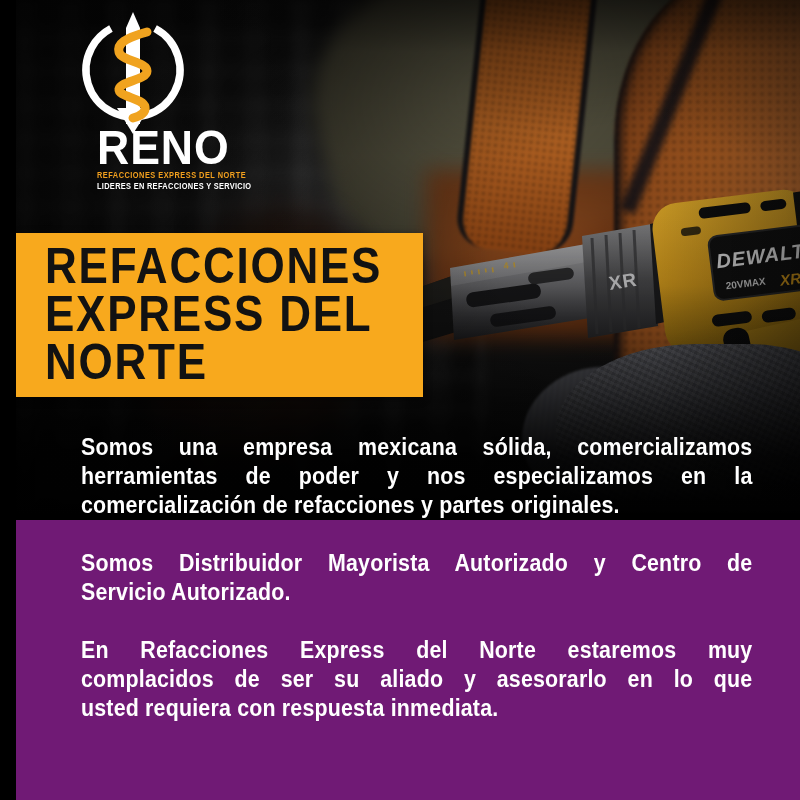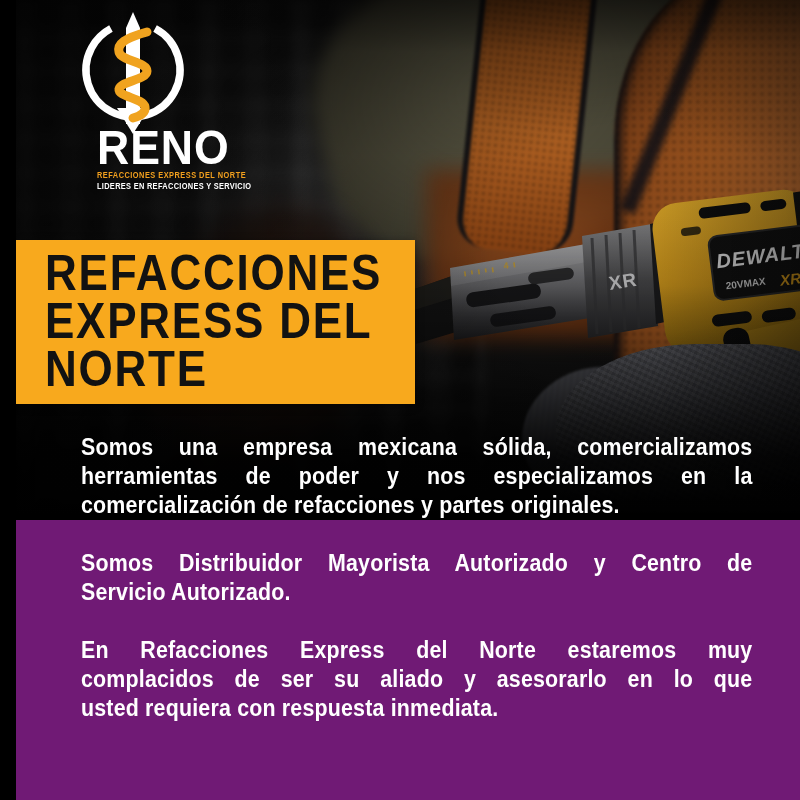--- a/index.html
+++ b/index.html
@@ -54,22 +54,22 @@
       linear-gradient(180deg,rgba(0,0,0,.62) 0%,rgba(0,0,0,.30) 10%,rgba(0,0,0,.16) 30%,rgba(0,0,0,.22) 55%,rgba(0,0,0,.55) 74%,rgba(0,0,0,.90) 88%,#000 99%);}
   
   .logo{position:absolute;left:35px;top:6px;width:170px;height:190px;}
   .logo-name{position:absolute;left:46px;top:120px;font-size:48px;font-weight:700;color:#fff;
     letter-spacing:1px;transform:scaleX(.93);transform-origin:0 0;line-height:44px;}
   .logo-tag1{position:absolute;left:46px;top:164px;font-size:9px;font-weight:700;color:#F2A01E;
     letter-spacing:.6px;transform:scaleX(.82);transform-origin:0 0;white-space:nowrap;}
   .logo-tag2{position:absolute;left:46px;top:174px;font-size:9.5px;font-weight:700;color:#fff;
     letter-spacing:.4px;transform:scaleX(.78);transform-origin:0 0;white-space:nowrap;}
   
-  .banner{position:absolute;left:0;top:240px;width:399px;height:164px;background:#F8A91D;
-    box-shadow:0 2px 8px rgba(0,0,0,.45);}
+  .banner{position:absolute;left:0;top:233px;width:399px;height:164px;background:#F8A91D;
+    box-shadow:0 2px 8px rgba(0,0,0,.45);padding-left:8px;}
   .banner-inner{position:absolute;left:29px;top:9px;width:455px;transform:scaleX(.88);
     transform-origin:0 0;}
   .banner-line{font-size:50px;line-height:48px;font-weight:700;color:#121212;letter-spacing:2px;
     white-space:nowrap;}
   
   .para{position:absolute;left:65px;width:722px;transform:scaleX(.93);transform-origin:0 0;
     color:#fff;font-weight:700;font-size:23px;line-height:29px;letter-spacing:.2px;}
   .pline{text-align:justify;text-align-last:justify;}
   .pline:last-child{text-align-last:left;}
   .p1{top:433px;}.p2{top:549px;}.p3{top:636px;}

